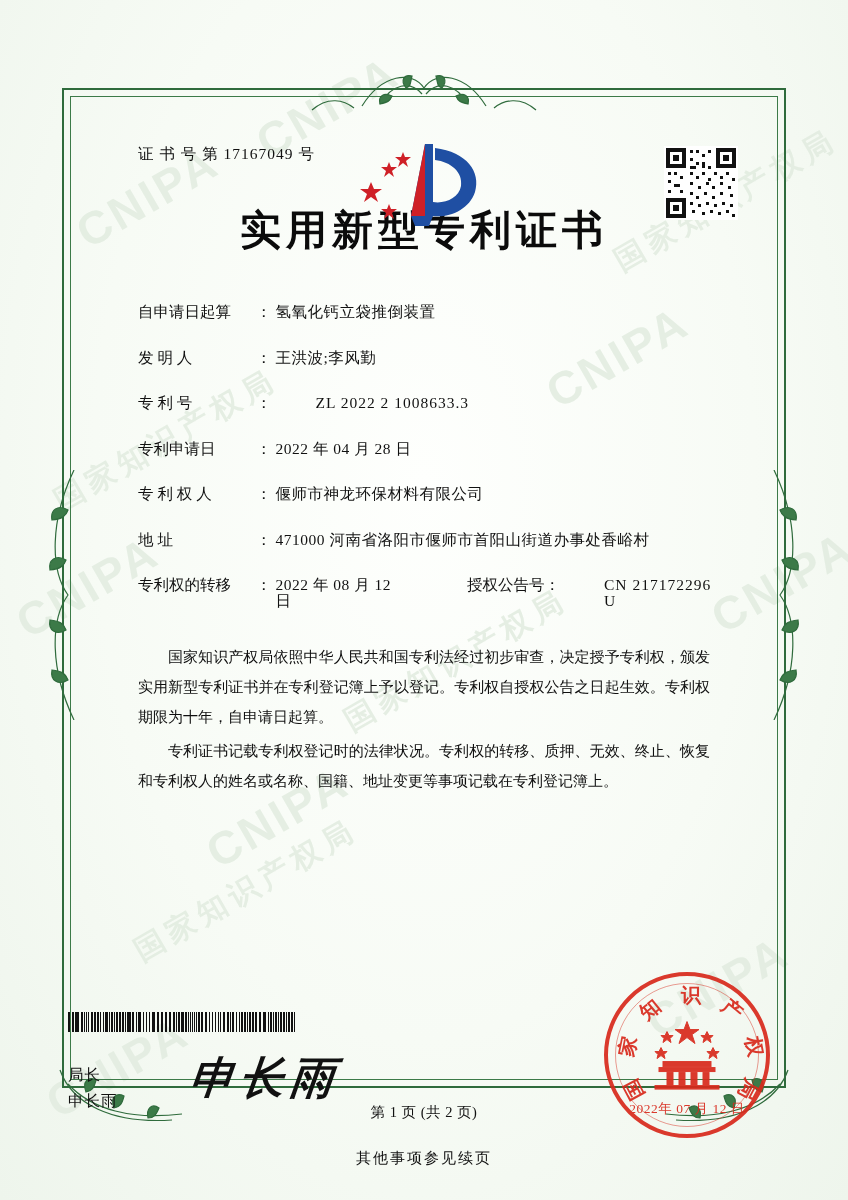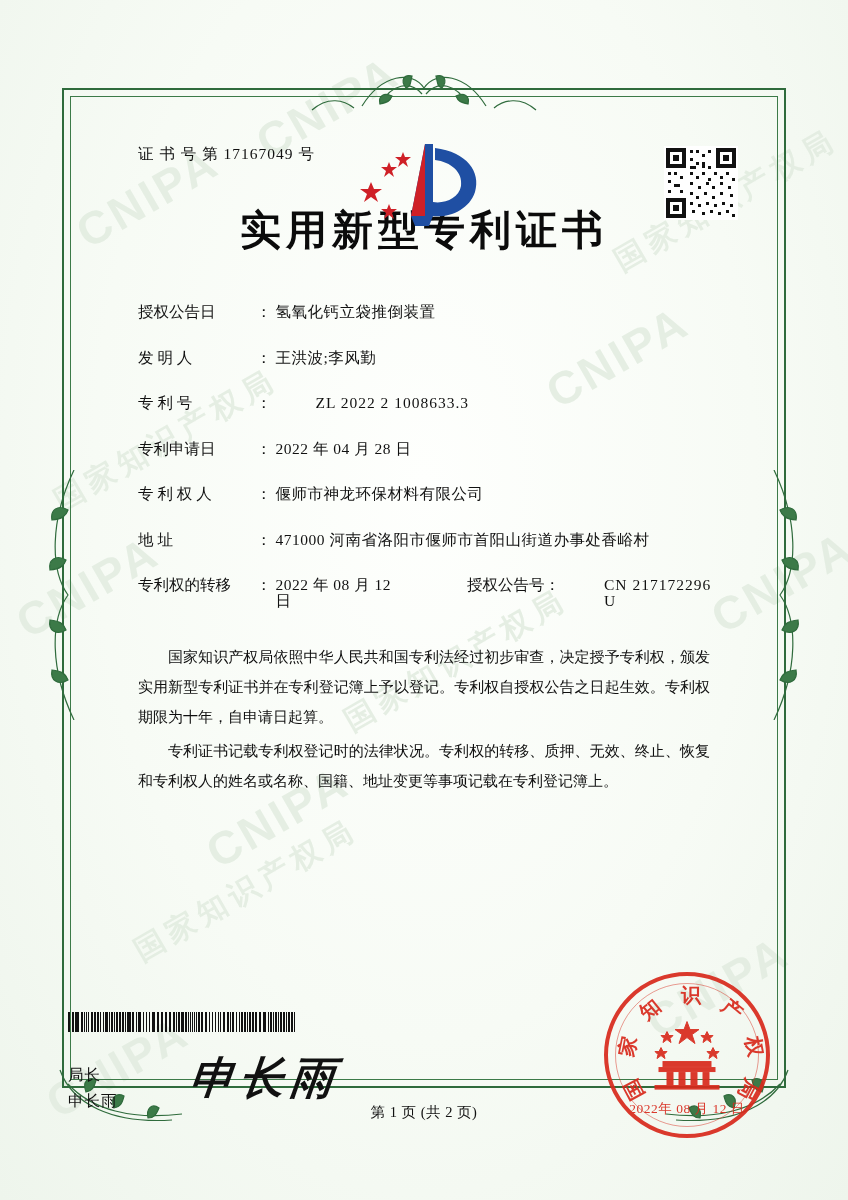--- a/index.html
+++ b/index.html
@@ -393,21 +393,21 @@
             <rect x="68" y="68" width="3" height="3"></rect>
         </g>
       </svg>
     </div>
 
     <div class="doc-title">实用新型专利证书</div>
 
     <div class="fields">
 
       <div class="field-row">
-        <span class="f-label">授权公告日</span>
+        <span class="f-label">自申请日起算</span>
         <span class="f-colon">：</span>
         <span class="f-value">氢氧化钙立袋推倒装置</span>
       </div>
 
       <div class="field-row">
         <span class="f-label">发    明    人</span>
         <span class="f-colon">：</span>
         <span class="f-value">王洪波;李风勤</span>
       </div>
 
@@ -560,18 +560,19 @@
         <polygon points="68,30 70,34 74,34 71,37 72,41 68,38 64,41 65,37 62,34 66,34"></polygon>
         <rect x="18" y="44" width="48" height="5"></rect>
         <rect x="14" y="50" width="56" height="4"></rect>
         <rect x="22" y="55" width="6" height="14"></rect>
         <rect x="34" y="55" width="6" height="14"></rect>
         <rect x="46" y="55" width="6" height="14"></rect>
         <rect x="58" y="55" width="6" height="14"></rect>
         <rect x="10" y="68" width="64" height="4"></rect>
       </g>
     </svg>
-    <div class="seal-date">2022年 08 月 12 日</div>
+    <div class="seal-date">2022年 07 月 12 日</div>
   </div>
 
   <div class="page-num">第 1 页 (共 2 页)</div>
+  <div class="footer-note">其他事项参见续页</div>
 
 </div>
 
 </body></html>

